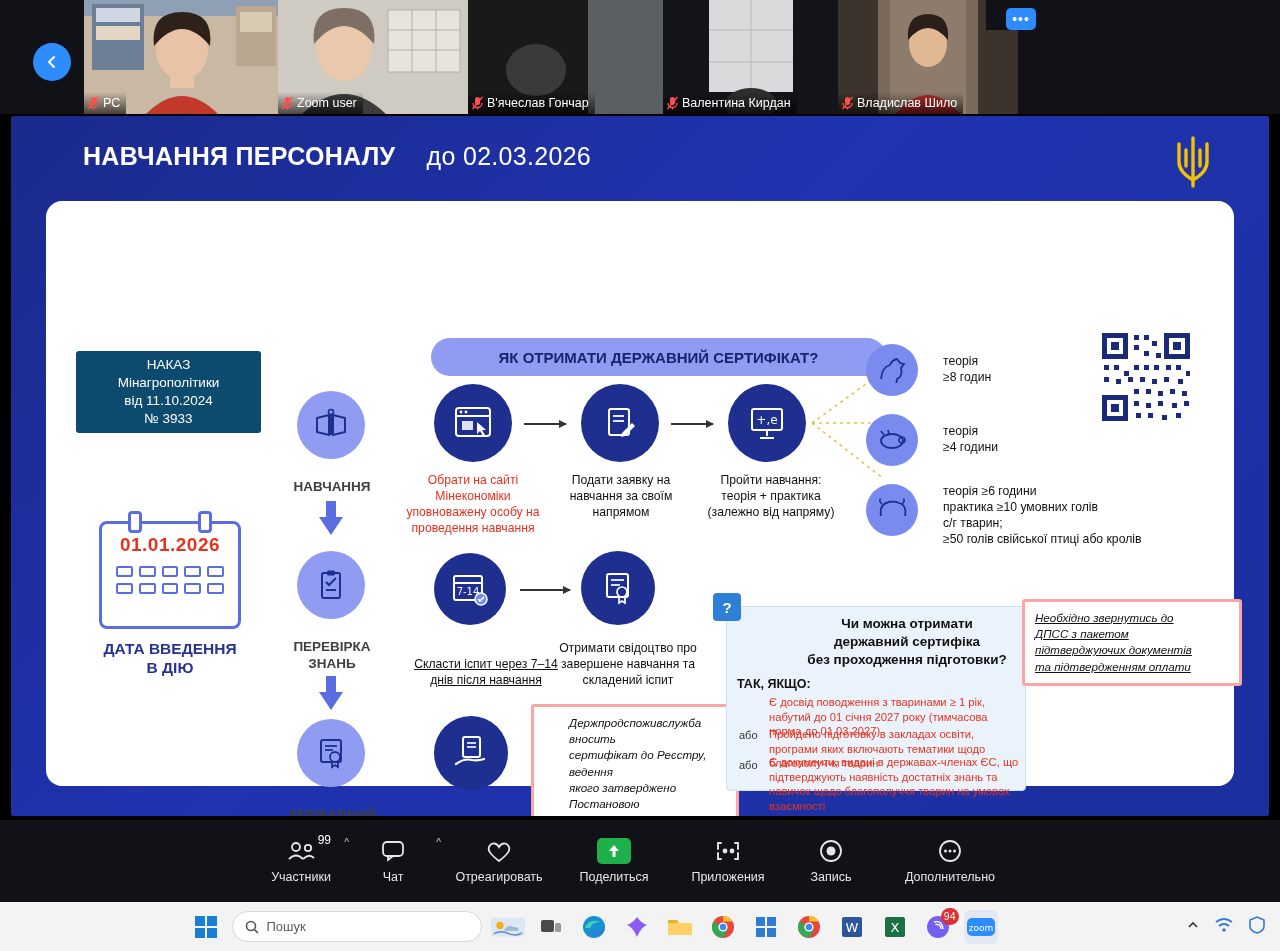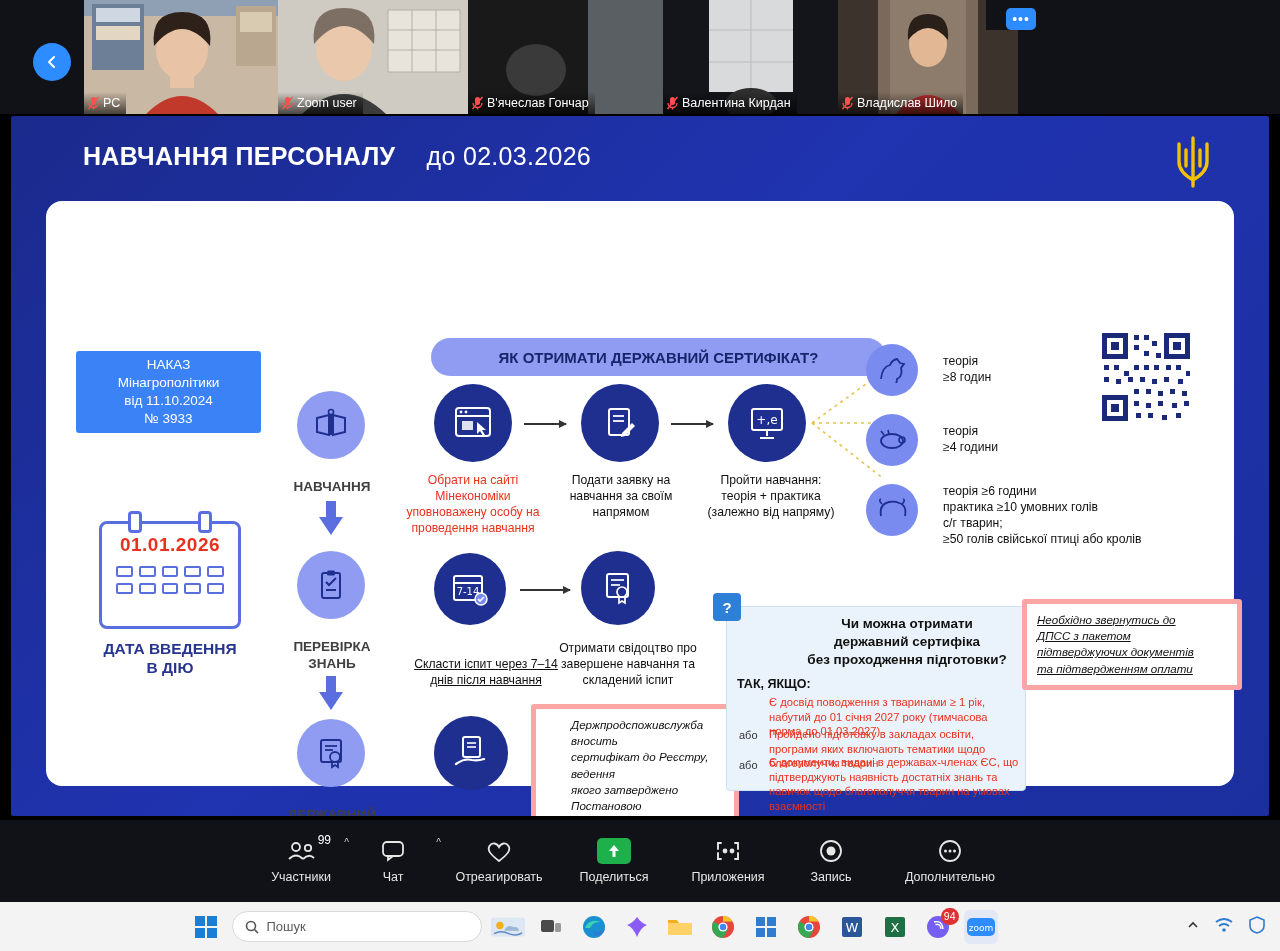--- a/index.html
+++ b/index.html
@@ -66,21 +66,21 @@
     color: #f2c200;
   }
   .card {
     position: absolute; left: 35px; top: 85px; width: 1188px; height: 585px;
     background: #fff; border-radius: 16px;
   }
 
   
   .order-box {
     position: absolute; left: 30px; top: 150px; width: 185px; height: 82px;
-    background: #3b82f6; color: #fff; border-radius: 3px;
+    background: #0c4a6e; color: #fff; border-radius: 3px;
     display: flex; flex-direction: column; align-items: center; justify-content: center;
     font-size: 13.5px; line-height: 1.35; text-align: right;
   }
   .cal-wrap { position: absolute; left: 44px; top: 320px; width: 160px; text-align: center; }
   .cal {
     width: 142px; height: 108px; margin: 0 auto; border: 3px solid #5b6ee0;
     border-radius: 8px; position: relative; background: #fff;
   }
   .cal::before, .cal::after {
     content: ""; position: absolute; top: -13px; width: 8px; height: 16px;
@@ -160,21 +160,21 @@
   }
   .qtitle {
     position: absolute; left: 70px; top: 8px; right: 8px; text-align: center;
     font-size: 13.5px; font-weight: bold; color: #111; line-height: 1.35;
   }
   .qyes { position: absolute; left: 10px; top: 70px; font-size: 12.5px; font-weight: bold; color: #111; }
   .qitem { position: absolute; left: 42px; font-size: 11.2px; color: #e8321e; line-height: 1.3; width: 250px; }
   .qor { position: absolute; left: 12px; font-size: 11px; color: #333; font-style: normal; }
 
   .note {
-    position: absolute; border: 5px solid #fca5a5; border-radius: 3px; background: #fff;
+    position: absolute; border: 3px solid #fca5a5; border-radius: 3px; background: #fff;
     font-style: italic; font-size: 11.6px; color: #111; line-height: 1.4; padding: 8px 10px;
   }
 
   
   .toolbar {
     position: absolute; left: 0; top: 820px; width: 1280px; height: 82px;
     background: #111217; display: flex; align-items: center; justify-content: center; gap: 0;
   }
   .tb-item {
     min-width: 92px; height: 72px; color: #e6e6e6;

